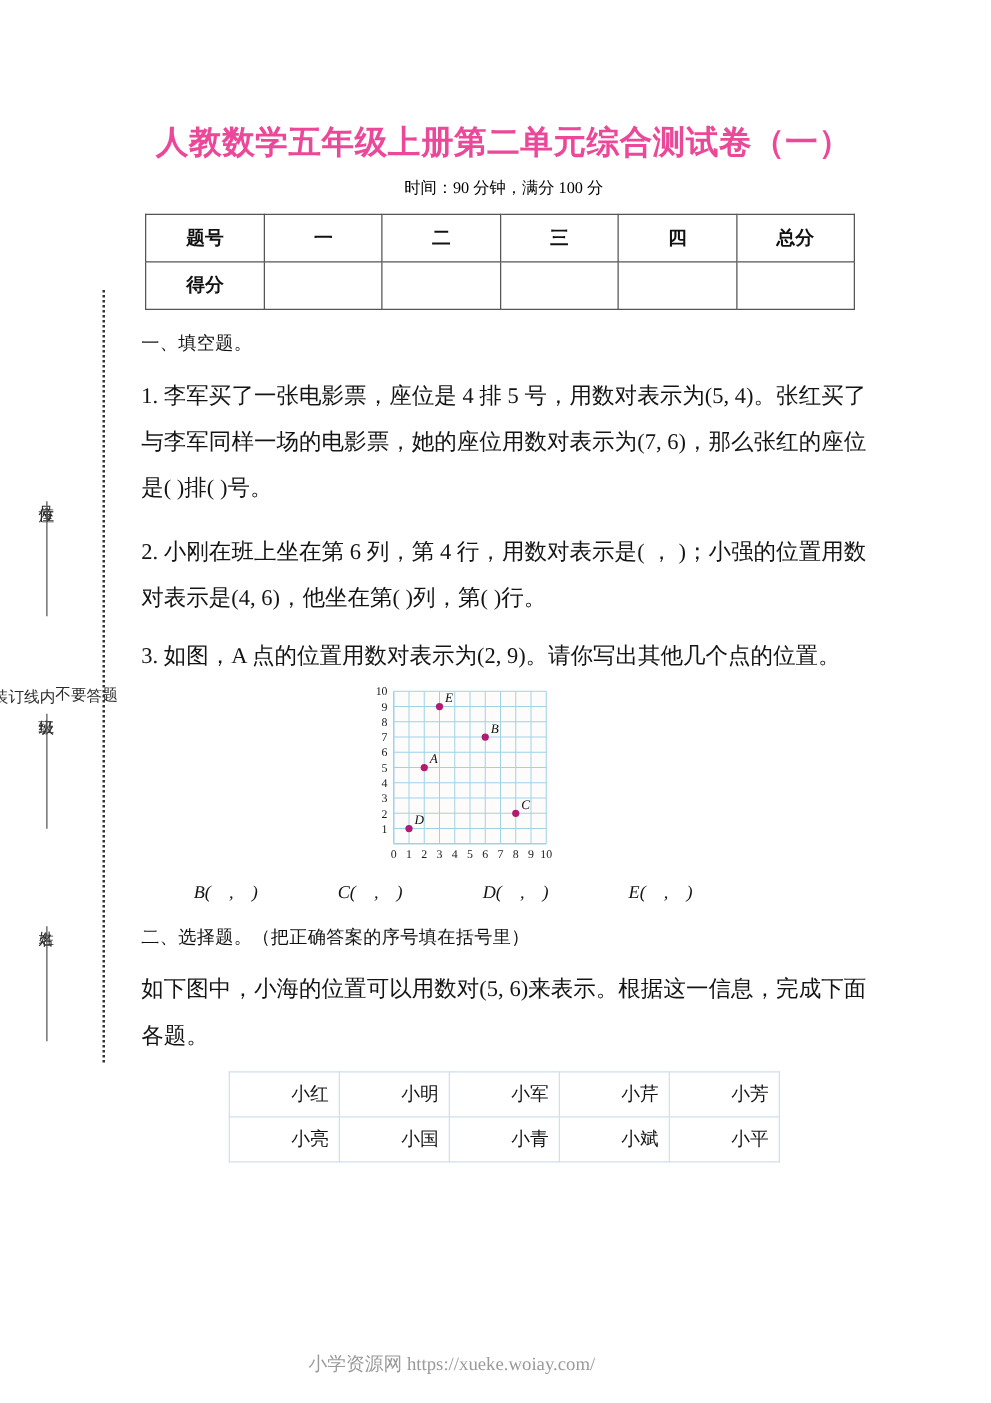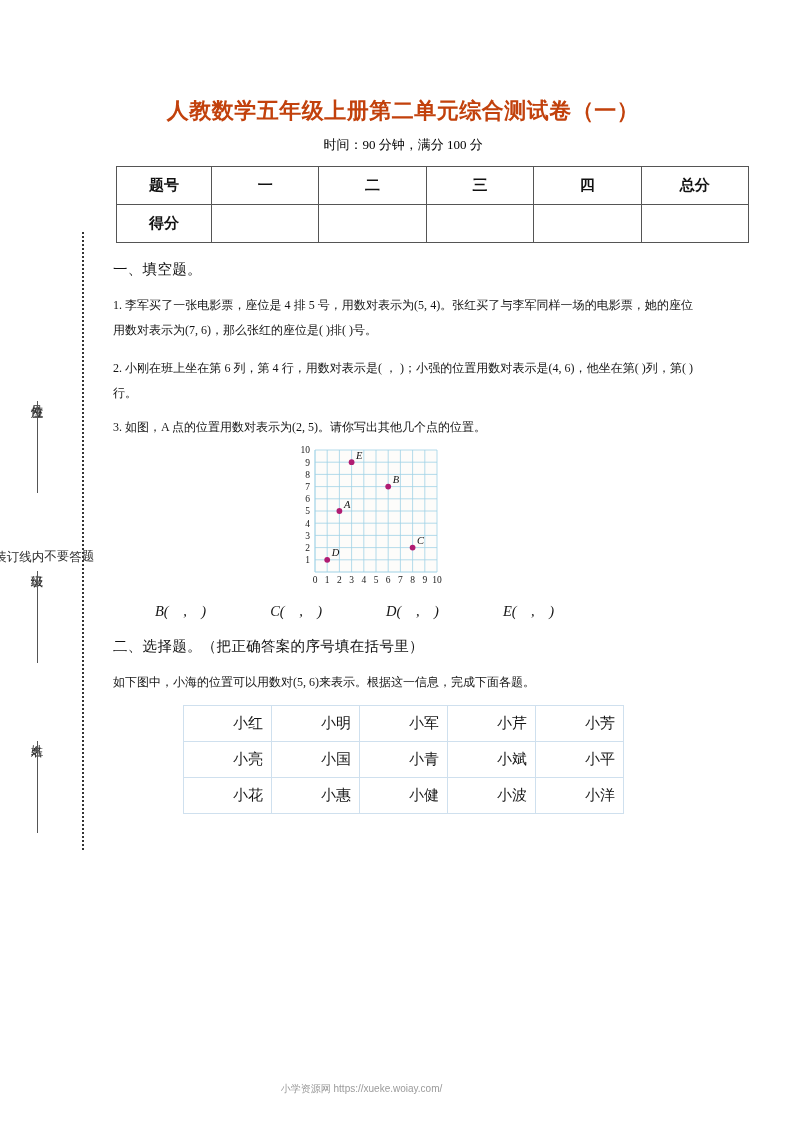--- a/index.html
+++ b/index.html
@@ -79,37 +79,37 @@
     left: 113px;
     top: 0;
     width: 580px;
   }
 
   .doc-title {
     margin: 0;
     padding-top: 96px;
     text-align: center;
     font-family: "Liberation Serif", "DejaVu Serif", serif;
-    font-size: 22px;
+    font-size: 26px;
     font-weight: bold;
     letter-spacing: 0.5px;
-    color: #c2410c;
+    color: #ec4899;
   }
   .doc-subtitle {
     margin: 10px 0 0 0;
     text-align: center;
     font-size: 13px;
     color: #000000;
   }
 
   
   table.score-table {
     margin: 12px 0 0 3px;
     border-collapse: collapse;
-    width: 633px;
+    width: 568px;
     table-layout: fixed;
   }
   table.score-table td {
     border: 1px solid #555;
     height: 35px;
     text-align: center;
     vertical-align: middle;
     font-size: 15px;
     font-weight: bold;
     color: #111;
@@ -121,21 +121,21 @@
     margin: 17px 0 0 0;
     font-size: 14.5px;
     font-weight: normal;
     color: #111;
     letter-spacing: 0.3px;
   }
 
   
   .q {
     margin: 14px 0 0 0;
-    font-size: 12px;
+    font-size: 18px;
     line-height: 2.05;
     color: #141414;
     text-align: justify;
   }
   .q.tight { margin-top: 10px; }
 
   
   .figure-wrap {
     position: relative;
     height: 155px;
@@ -181,22 +181,22 @@
     padding-left: 43px;
   }
 
   
   .watermark {
     position: absolute;
     left: 0;
     top: 1082px;
     width: 723px;
     text-align: center;
-    font-family: Liberation Sans, sans-serif;
-    font-size: 10px;
+    font-family: Liberation Serif, serif;
+    font-size: 15px;
     color: #9a9a9a;
   }
 </style>
 </head>
 <body>
 
 <div class="sidebar">
   <div class="seal-dots"></div>
   <div class="seal-text">
     <span>题</span>
@@ -243,21 +243,21 @@
       <td></td>
       <td></td>
     </tr>
   </tbody>
     </table>
 
   <h2 class="sec-head">一、填空题。</h2>
 
   <p class="q">1. 李军买了一张电影票，座位是 4 排 5 号，用数对表示为(5, 4)。张红买了与李军同样一场的电影票，她的座位用数对表示为(7, 6)，那么张红的座位是(        )排(        )号。</p>
   <p class="q">2. 小刚在班上坐在第 6 列，第 4 行，用数对表示是(    ，    )；小强的位置用数对表示是(4, 6)，他坐在第(        )列，第(        )行。</p>
-  <p class="q tight">3.  如图，A 点的位置用数对表示为(2, 5)。请你写出其他几个点的位置。</p>
+  <p class="q tight">3.  如图，A 点的位置用数对表示为(2, 9)。请你写出其他几个点的位置。</p>
 
   <div class="figure-wrap">
     <svg class="grid-fig" width="205" height="150" viewBox="0 0 205 150">
         <rect x="34" y="8" width="122" height="122" fill="#fdfcfa"></rect>
         <line x1="34" y1="8" x2="34" y2="130" stroke="#9fd2e6" stroke-width="1.2"></line>
         <line x1="46.2" y1="8" x2="46.2" y2="130" stroke="#9fd2e6" stroke-width="0.8"></line>
         <line x1="58.4" y1="8" x2="58.4" y2="130" stroke="#9fd2e6" stroke-width="0.8"></line>
         <line x1="70.6" y1="8" x2="70.6" y2="130" stroke="#9fd2e6" stroke-width="0.8"></line>
         <line x1="82.8" y1="8" x2="82.8" y2="130" stroke="#9fd2e6" stroke-width="0.8"></line>
         <line x1="95" y1="8" x2="95" y2="130" stroke="#9fd2e6" stroke-width="0.8"></line>
@@ -332,26 +332,19 @@
         <td>小芹</td>
         <td>小芳</td>
       </tr>
       <tr>
         <td>小亮</td>
         <td>小国</td>
         <td>小青</td>
         <td>小斌</td>
         <td>小平</td>
       </tr>
-      <tr>
-        <td>小花</td>
-        <td>小惠</td>
-        <td>小健</td>
-        <td>小波</td>
-        <td>小洋</td>
-      </tr>
     </tbody>
       </table>
   </div>
 
 </div>
 
 <div class="watermark">小学资源网 https://xueke.woiay.com/</div>
 
 </body></html>

